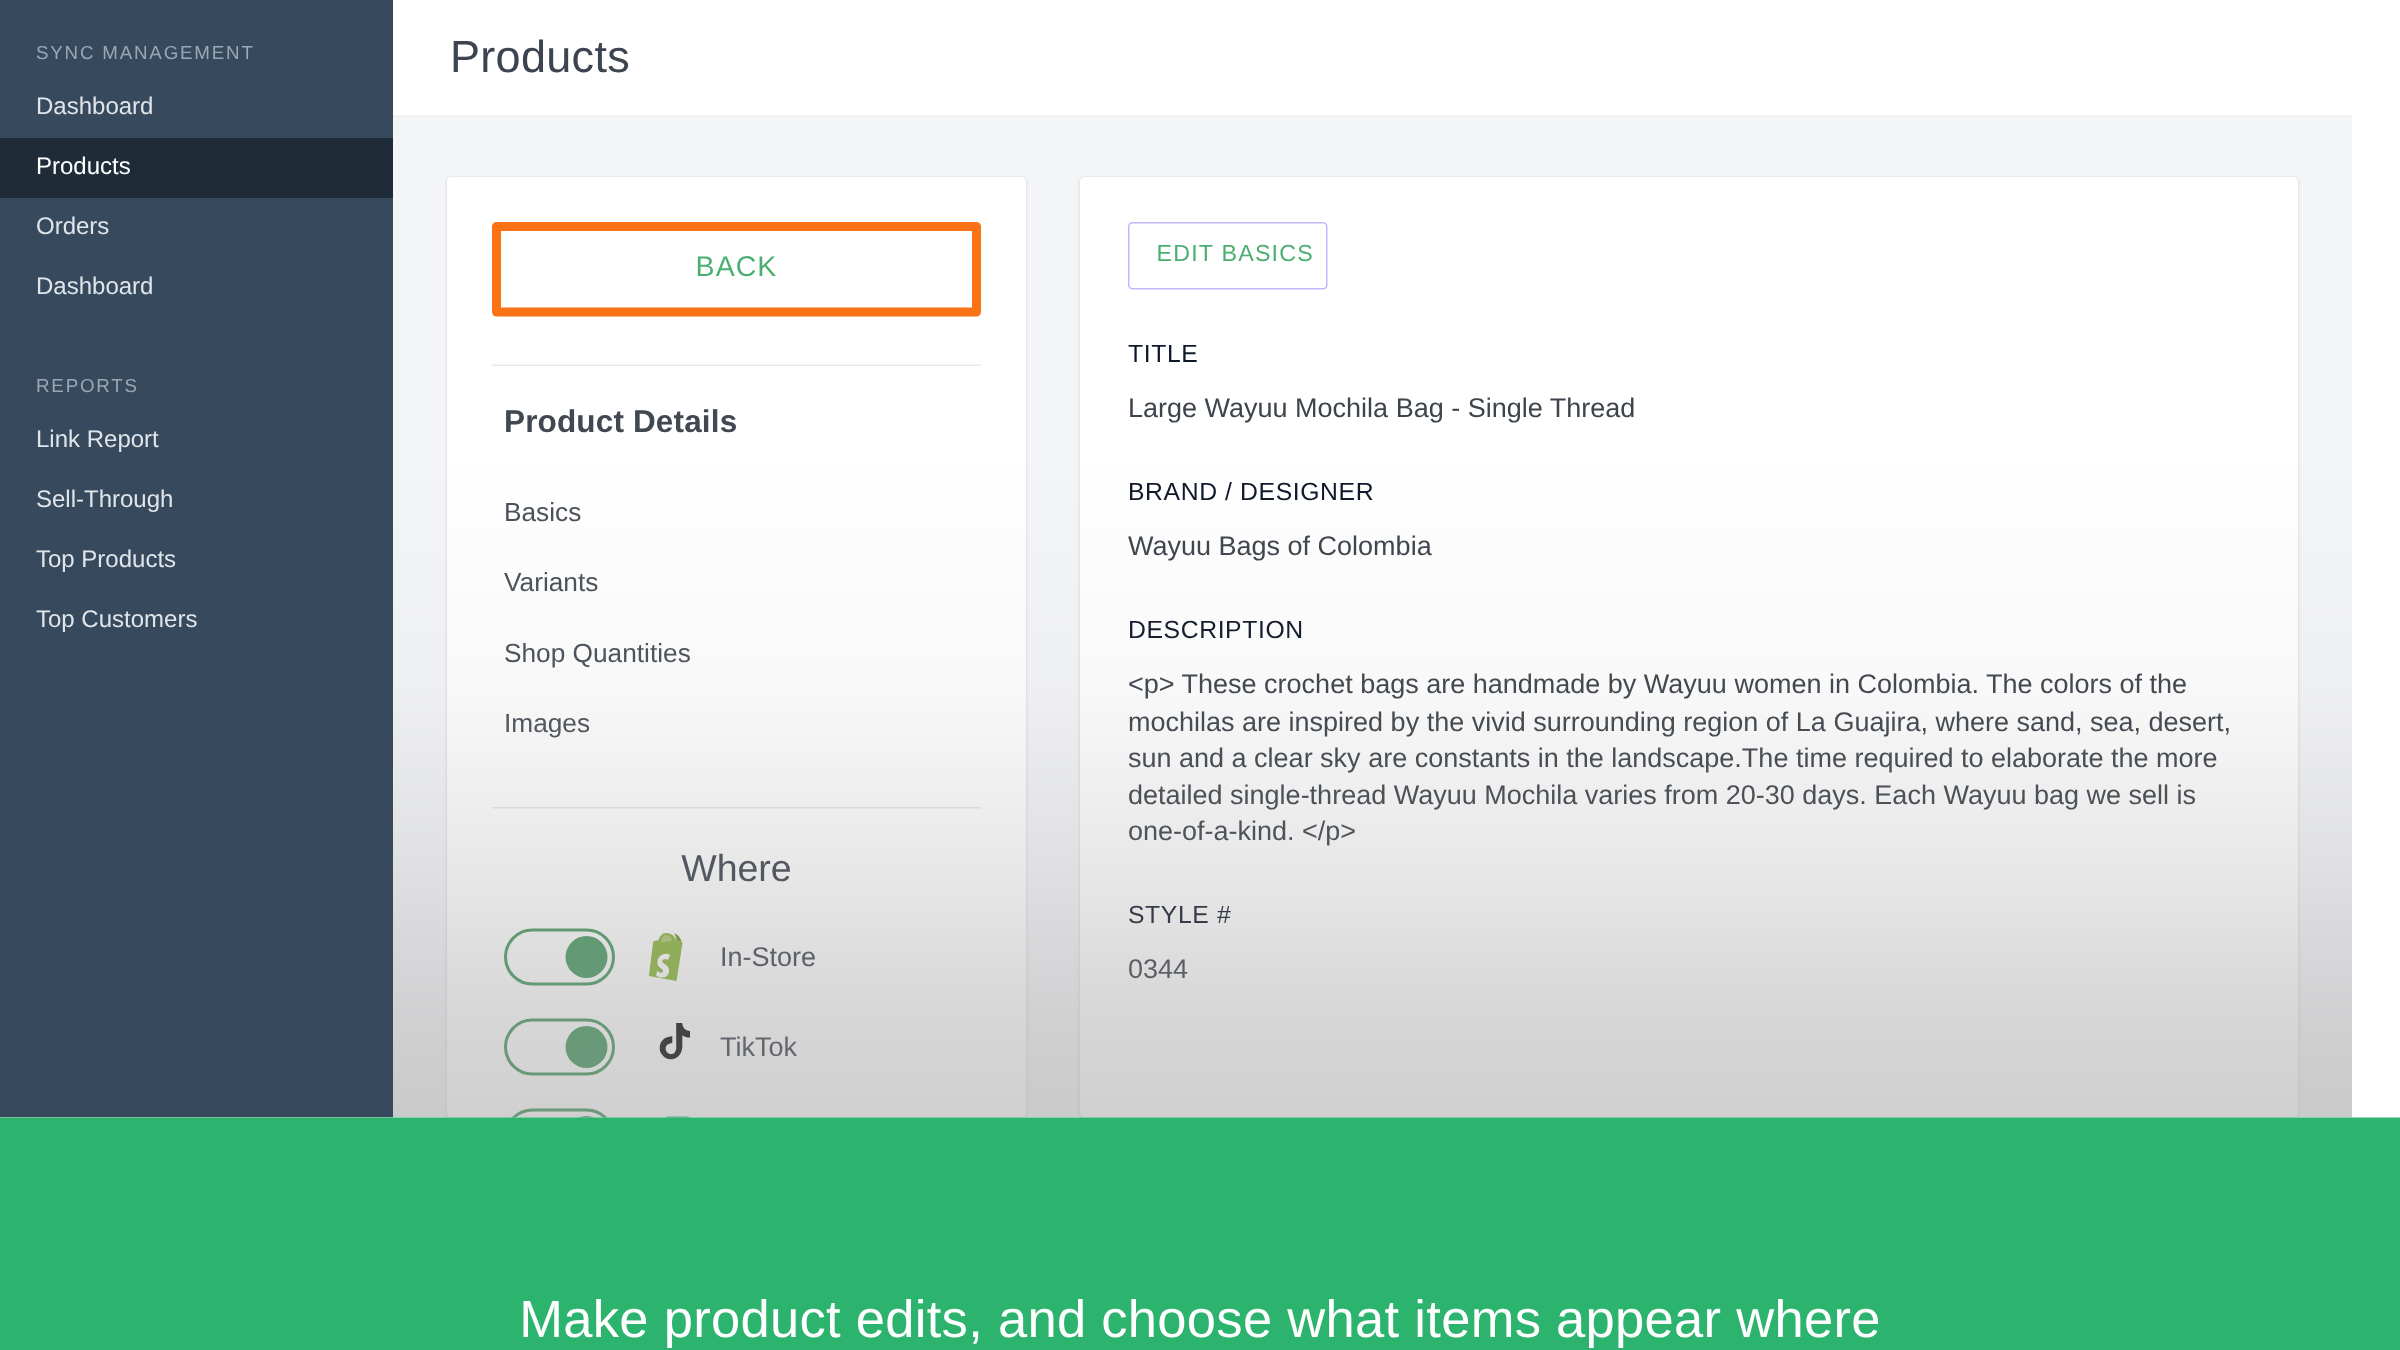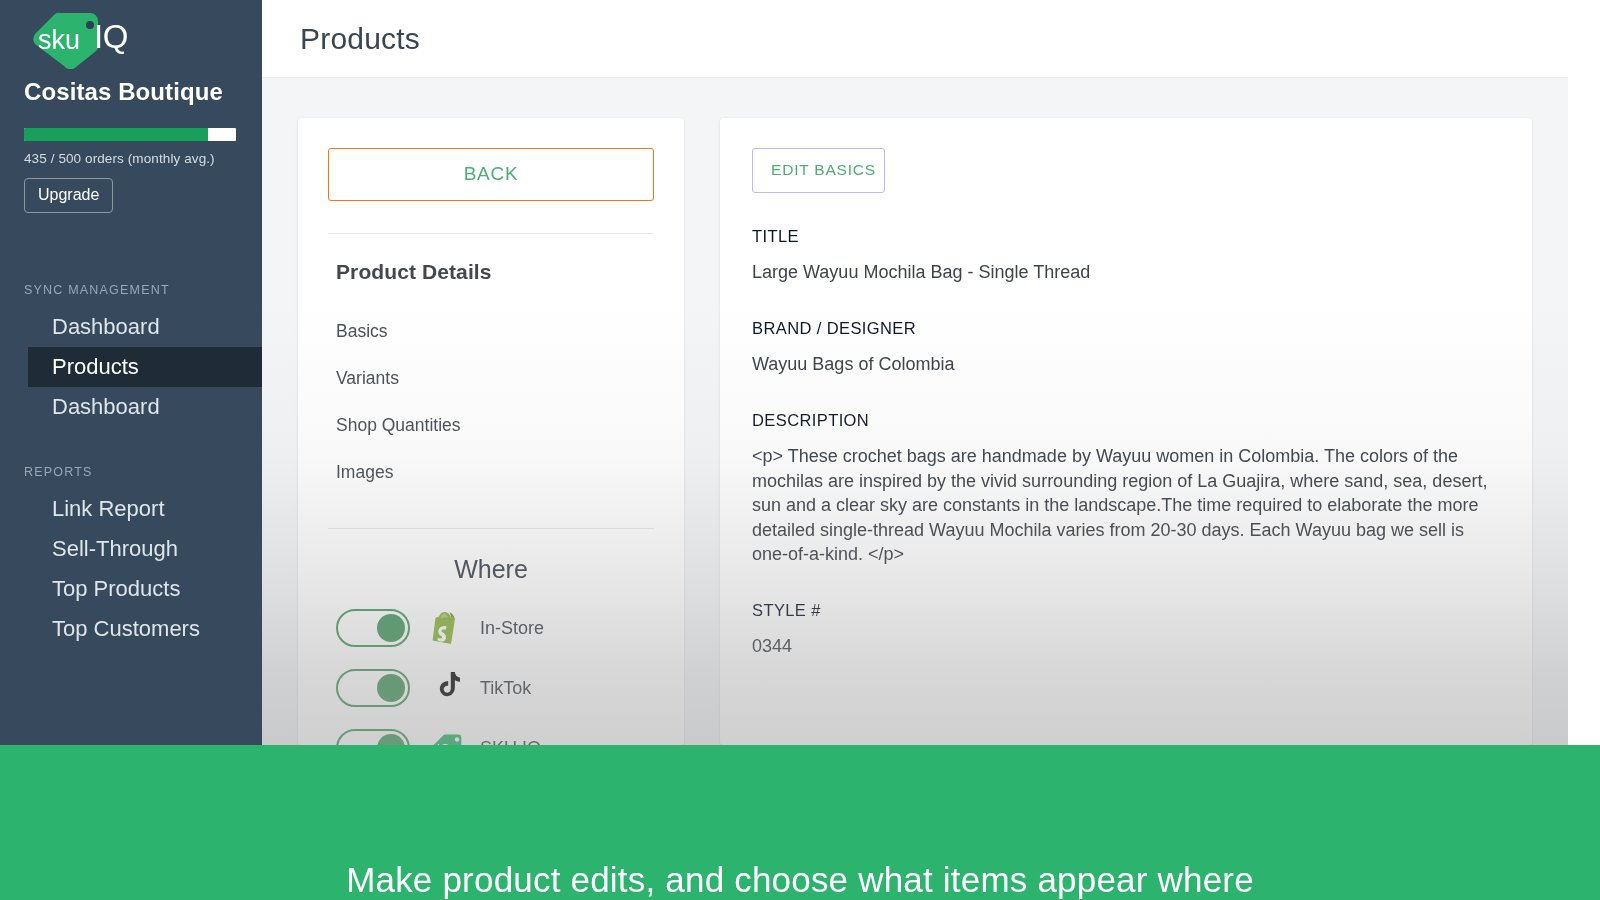--- a/index.html
+++ b/index.html
@@ -105,27 +105,26 @@
   .nav-block { padding-top: 12px; }
   .nav-heading {
     font-size: 12.5px;
     letter-spacing: 1.2px;
     color: #9aa7b4;
     padding: 16px 0 10px 24px;
     font-weight: 400;
   }
   .nav-item {
     display: block;
-    font-size: 22px;
+    font-size: 16px;
     color: #dfe5ea;
     padding: 9px 0 9px 24px;
     line-height: 22px;
     cursor: pointer;
     text-decoration: none;
-    margin-left: 28px;
   }
   .nav-item.active {
     background: #1f2c38;
     color: #ffffff;
   }
   .nav-spacer { height: 22px; }
 
   
   .main {
     position: absolute;
@@ -165,21 +164,21 @@
   
   .card-left {
     width: 386px;
     flex: 0 0 386px;
     padding: 30px 30px 0 30px;
   }
   .back-btn {
     display: block;
     width: 100%;
     padding: 14px 0 15px 0;
-    border: 1px solid #f97316;
+    border: 6px solid #f97316;
     border-radius: 3px;
     background: #ffffff;
     color: #4caf72;
     font-size: 19px;
     letter-spacing: 0.7px;
     text-align: center;
     cursor: pointer;
     font-family: inherit;
   }
   .divider {
@@ -314,47 +313,26 @@
   }
 </style>
 </head>
 <body>
 
 <div id="app">
 
   <div class="viewport">
 
     <aside class="sidebar">
-      <div class="sidebar-top">
-
-        <div class="logo-wrap">
-          <span class="logo-tag">
-            <svg width="78" height="58" viewBox="0 0 78 58" xmlns="http://www.w3.org/2000/svg">
-              <path d="M12 22 L30 4 A6 6 0 0 1 36 2 L66 2 A8 8 0 0 1 74 10 L74 34 A6 6 0 0 1 72 40 L52 56 A8 8 0 0 1 40 55 L11 33 A8 8 0 0 1 12 22 Z" fill="#2cb46e"></path>
-              <text x="14" y="38" font-family="Liberation Sans, sans-serif" font-size="27" fill="#ffffff">sku</text>
-              <circle cx="66" cy="14" r="4" fill="#2d3f52"></circle>
-            </svg>
-          </span>
-          <span class="logo-iq">IQ</span>
-        </div>
-
-        <div class="org-name">Cositas Boutique</div>
-
-        <div class="quota-bar">
-          <div class="quota-fill" id="quota-fill" style="width: 87%;"></div>
-        </div>
-        <div class="quota-label">435 / 500 orders (monthly avg.)</div>
-
-        <button class="upgrade-btn">Upgrade</button>
-      </div>
 
       <nav class="nav-block" id="nav-block">
           <div class="nav-heading">SYNC MANAGEMENT</div>
           <a class="nav-item">Dashboard</a>
           <a class="nav-item active">Products</a>
+          <a class="nav-item">Orders</a>
           <a class="nav-item">Dashboard</a>
           <div class="nav-spacer"></div>
           <div class="nav-heading">REPORTS</div>
           <a class="nav-item">Link Report</a>
           <a class="nav-item">Sell-Through</a>
           <a class="nav-item">Top Products</a>
           <a class="nav-item">Top Customers</a>
         </nav>
     </aside>
 

